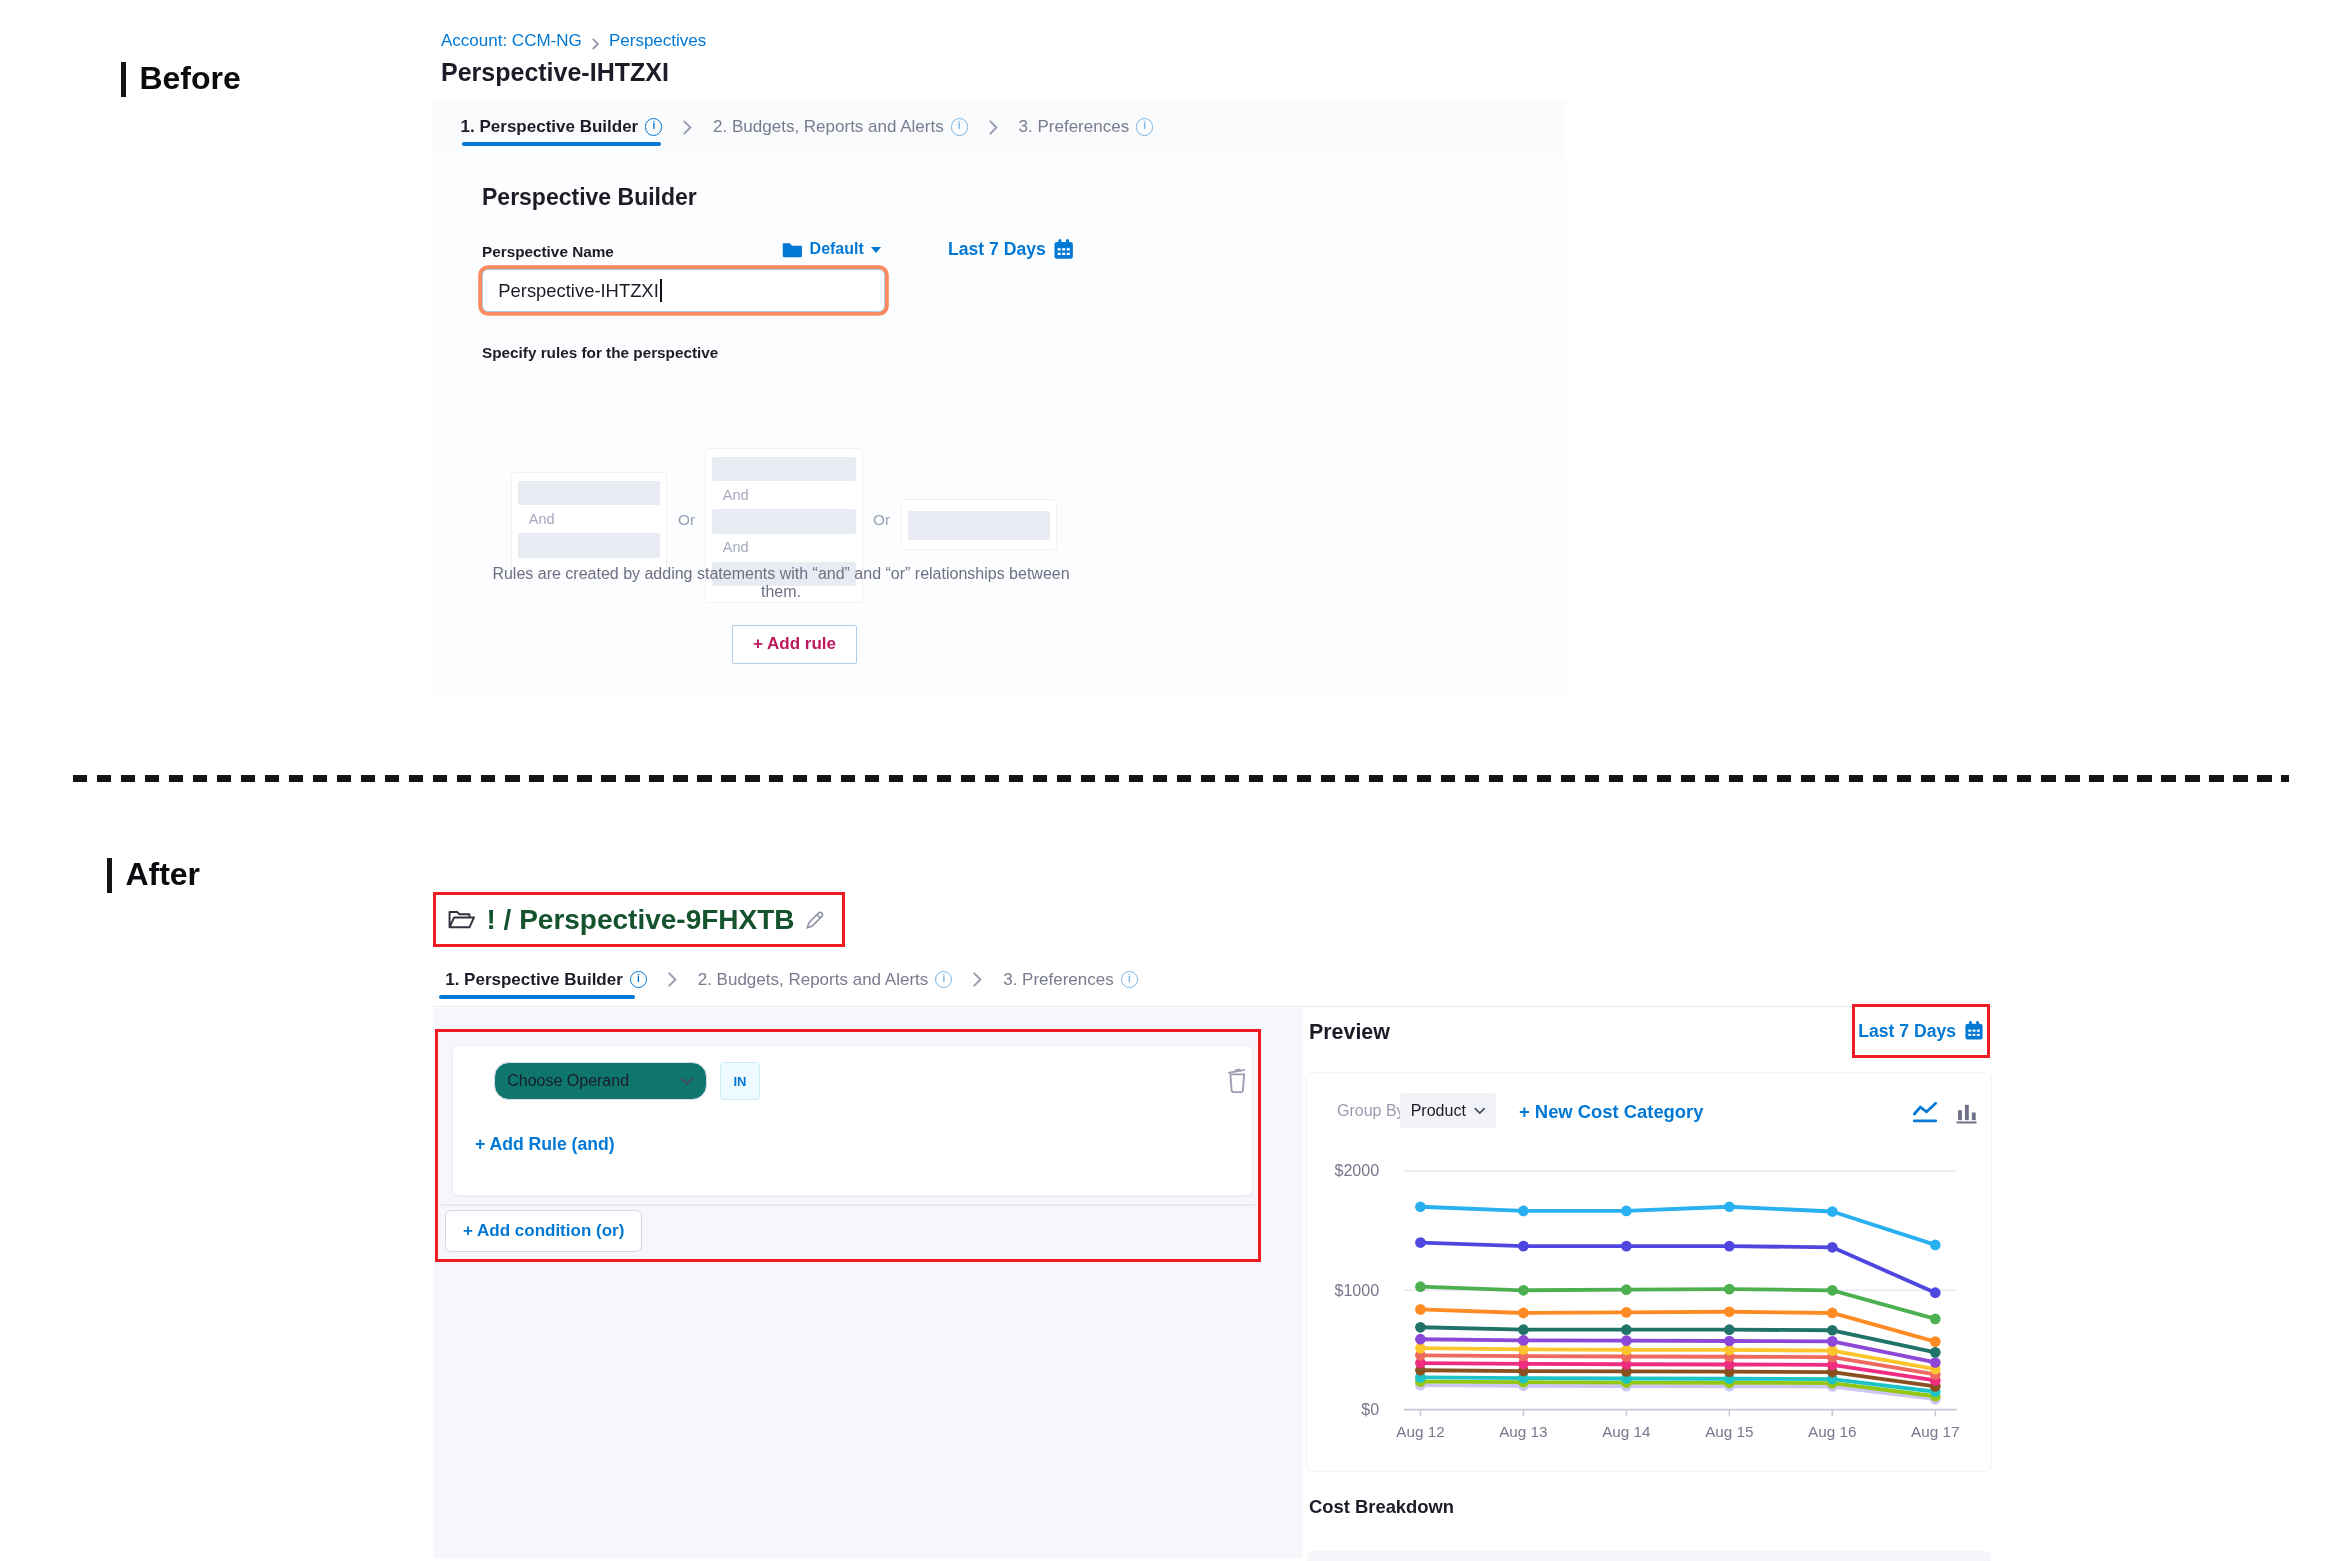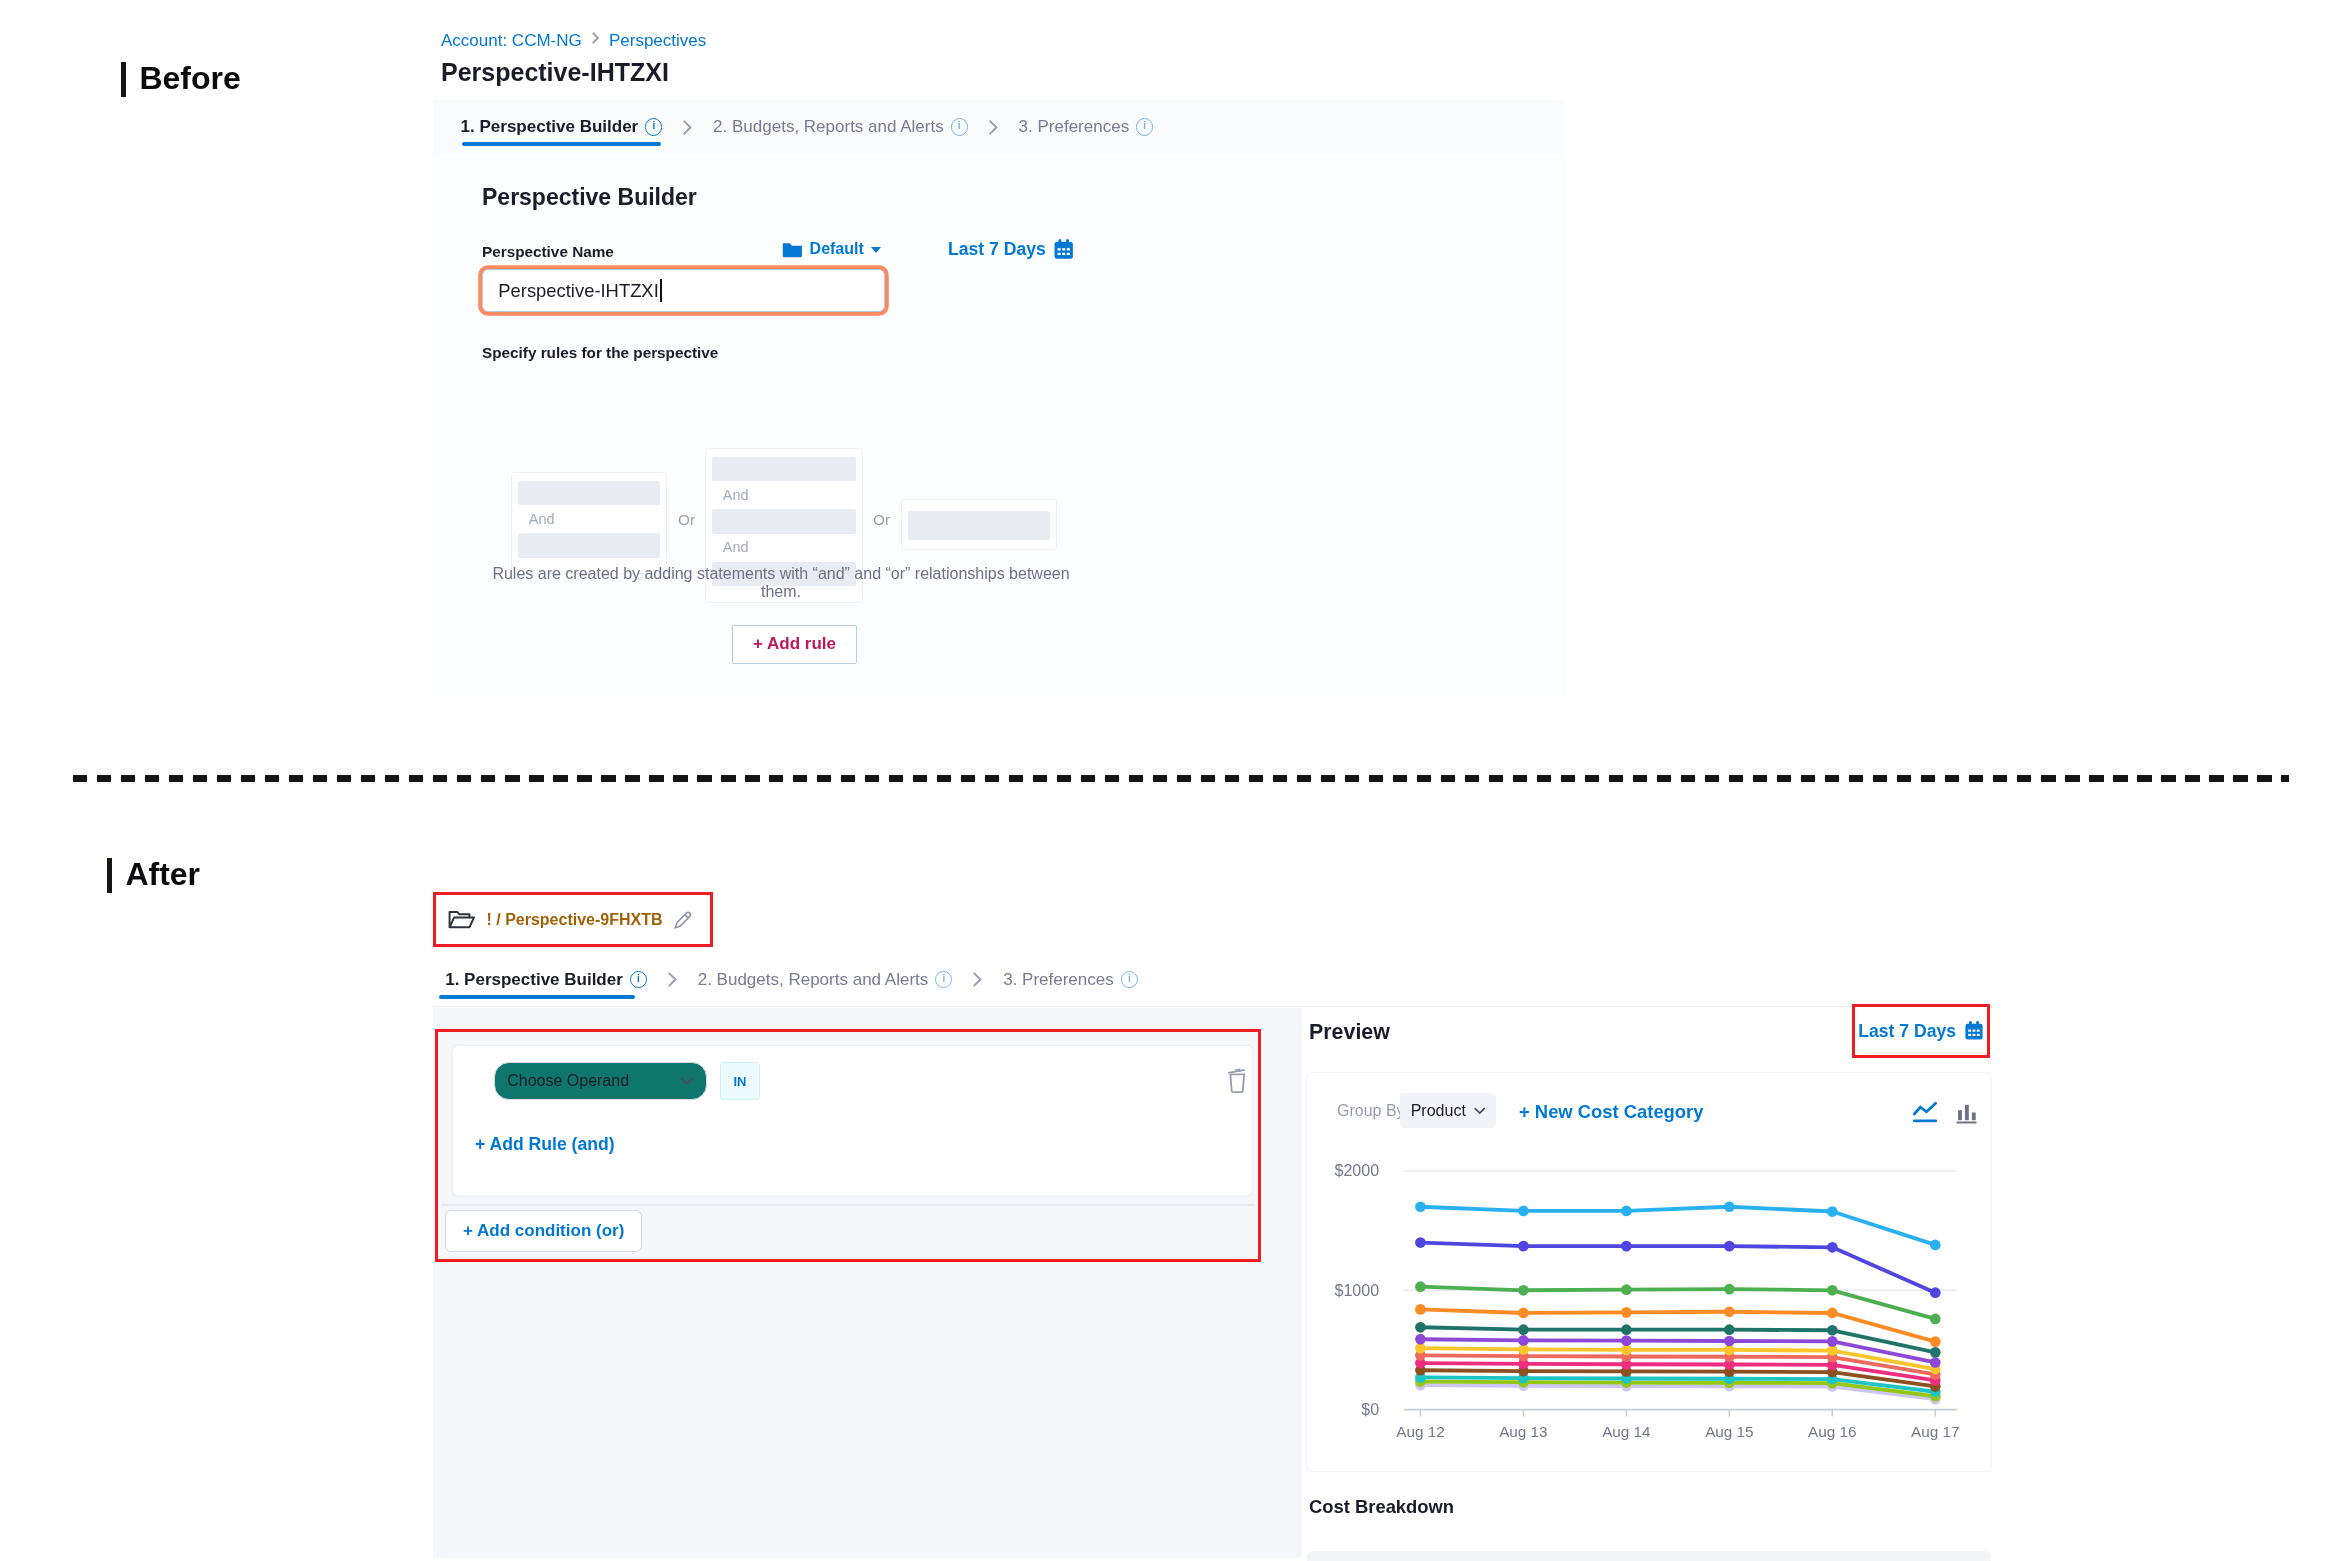--- a/index.html
+++ b/index.html
@@ -5,21 +5,21 @@
   html,body{margin:0;padding:0;background:#fff;}
   #page{position:relative;width:2342px;height:1561px;background:#fff;overflow:hidden;
         font-family:"Liberation Sans", sans-serif;color:#1d1e2c;}
   .abs{position:absolute;}
 
   
   .section-label{font-size:32px;font-weight:700;color:#0b0b0f;display:flex;align-items:flex-end;}
   .label-bar{display:inline-block;width:4.6px;height:35px;background:#141418;margin-right:13.8px;}
 
   
-  .breadcrumb{font-size:17px;color:#0278d5;display:flex;align-items:flex-start;gap:9px;}
+  .breadcrumb{font-size:17px;color:#0278d5;display:flex;align-items:flex-end;gap:9px;}
   .crumb{cursor:pointer;}
   .page-title{font-size:25px;font-weight:700;color:#1b1c27;}
 
   
   .before-panel{left:433px;top:100px;width:1132px;height:597px;background:#fcfdfe;}
   .tabbar{display:flex;align-items:center;gap:20px;height:54px;padding-left:27.6px;background:#fafbfd;}
   .after-tabbar{background:#fff;border-bottom:1.5px solid #e9eaf1;}
   .tab{display:flex;align-items:center;gap:6.9px;font-size:17px;color:#797b90;cursor:pointer;white-space:nowrap;}
   .tab.active{color:#1b1c27;font-weight:700;}
   .tab-sep{display:flex;align-items:center;}
@@ -51,21 +51,21 @@
   .add-rule-btn{border:1.5px solid #b4cde6;border-radius:2px;background:#fff;color:#be185d;font-weight:700;
       font-size:17px;padding:8.4px 20px;cursor:pointer;}
 
   
   .dashed-divider{left:73px;top:775px;width:2216px;height:6.9px;
       background:repeating-linear-gradient(90deg,#151515 0 14.5px,transparent 14.5px 24px);}
 
   
   .annot{border:3.1px solid #ee1d24;box-sizing:border-box;}
   .after-title-box{left:433px;top:892px;height:55px;display:flex;align-items:center;gap:10.7px;padding:0 17px 0 12.2px;}
-  .after-title{font-size:16px;font-weight:700;color:#a16207;white-space:nowrap;}
+  .after-title{font-size:28px;font-weight:700;color:#14532d;white-space:nowrap;}
 
   .after-left-pane{left:433px;top:1008px;width:869px;height:550px;background:#f6f7fa;}
   .rules-box{left:435px;top:1029px;width:826px;height:233px;}
   .rule-card{left:452px;top:1045px;width:799px;height:149px;background:#fff;border:0.8px solid #eef0f5;
       border-radius:6.1px;box-shadow:0 0.8px 2.3px rgba(30,30,60,.05);}
   .operand-select{left:494px;top:1062px;width:213px;height:38px;background:#0f766e;border:1.5px solid #d8dbe7;border-radius:15px;
       display:flex;align-items:center;justify-content:space-between;padding:0 12.2px;font-size:16px;color:#1b1c27;cursor:pointer;box-sizing:border-box;}
   .op-chip{left:720px;top:1062px;width:40px;height:38px;background:#edfaff;border:1.5px solid #cdecfb;border-radius:4.6px;
       display:flex;align-items:center;justify-content:center;font-size:13px;font-weight:700;color:#0278d5;box-sizing:border-box;cursor:pointer;}
   .values-input{left:772px;top:1062px;width:432px;height:38px;border:1.5px solid #d8dbe7;border-radius:4.6px;background:#fff;

